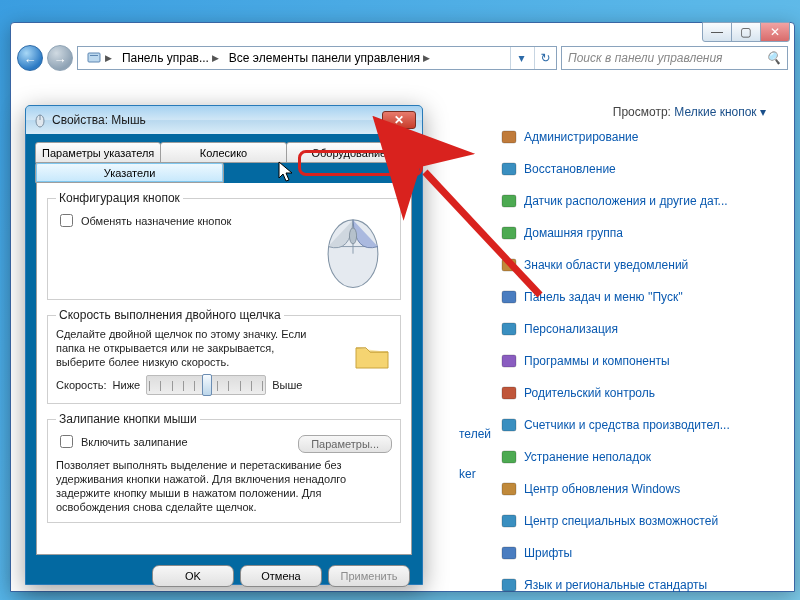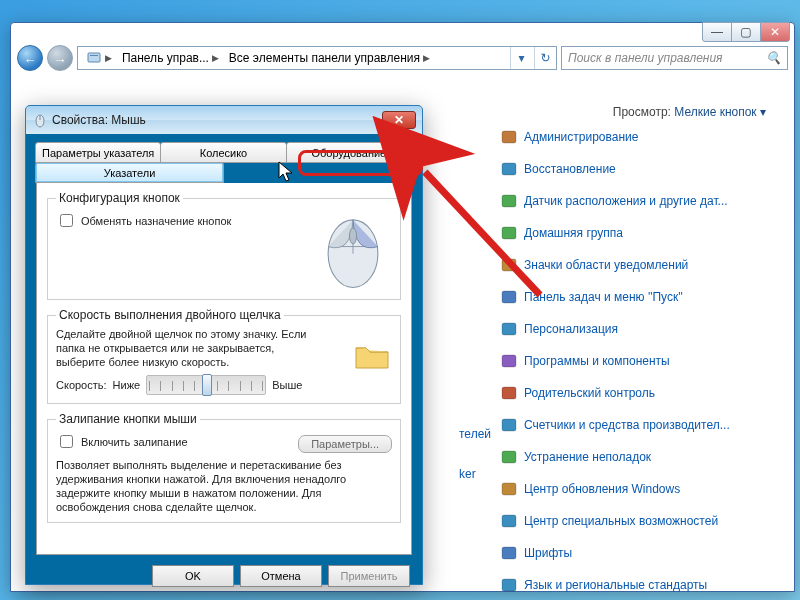--- a/index.html
+++ b/index.html
@@ -153,21 +153,21 @@
   .small-btn {
     border:1px solid #a8a8a8;background:linear-gradient(#f7f7f7,#e3e3e3);
     padding:2px 12px;font-size:11px;border-radius:7px;color:#666;
   }
   .dlg-buttons {
     display:flex;gap:6px;justify-content:flex-end;
     margin:0 12px 0 0;
   }
   .dlg-buttons .btn {
     border:1px solid #8a8a8a;background:linear-gradient(#f7f7f7,#e1e1e1);
-    width:82px;height:22px;font-size:11px;border-radius:0;
+    width:82px;height:22px;font-size:11px;border-radius:7px;
     display:flex;align-items:center;justify-content:center;
   }
   .dlg-buttons .btn.disabled{color:#8c8c8c;}
   
   .callout-box{
     position:absolute;
     left:298px;top:150px;
     width:125px;height:26px;
     border:3px solid #d9221e;
     border-radius:8px;

